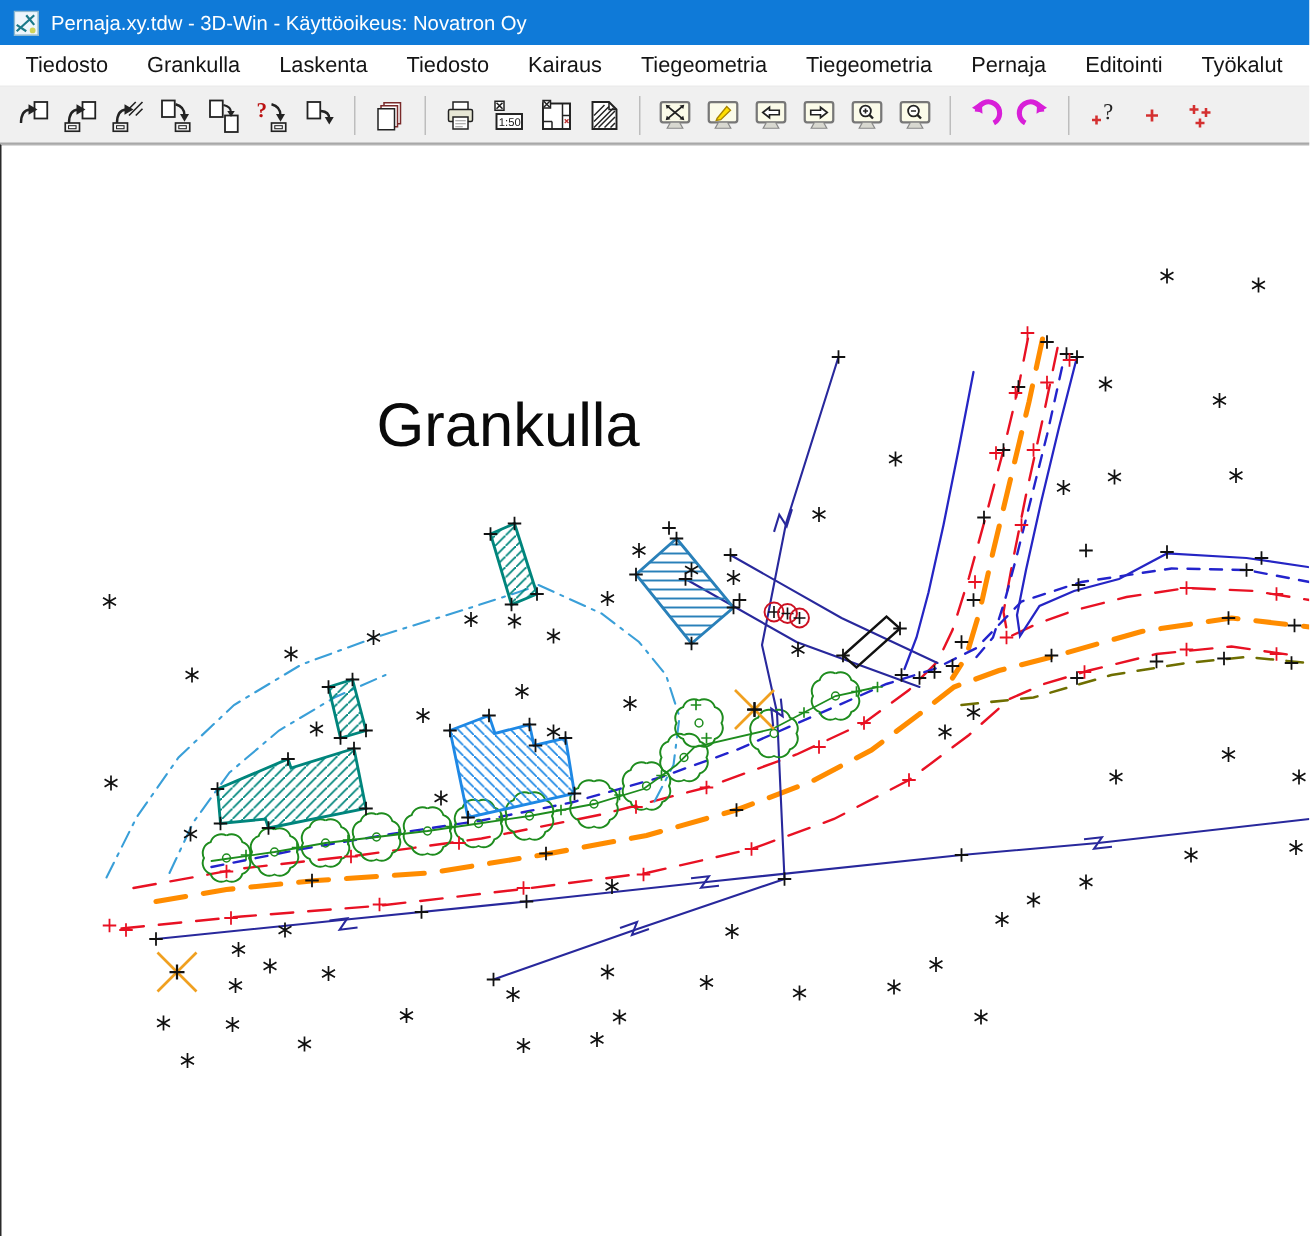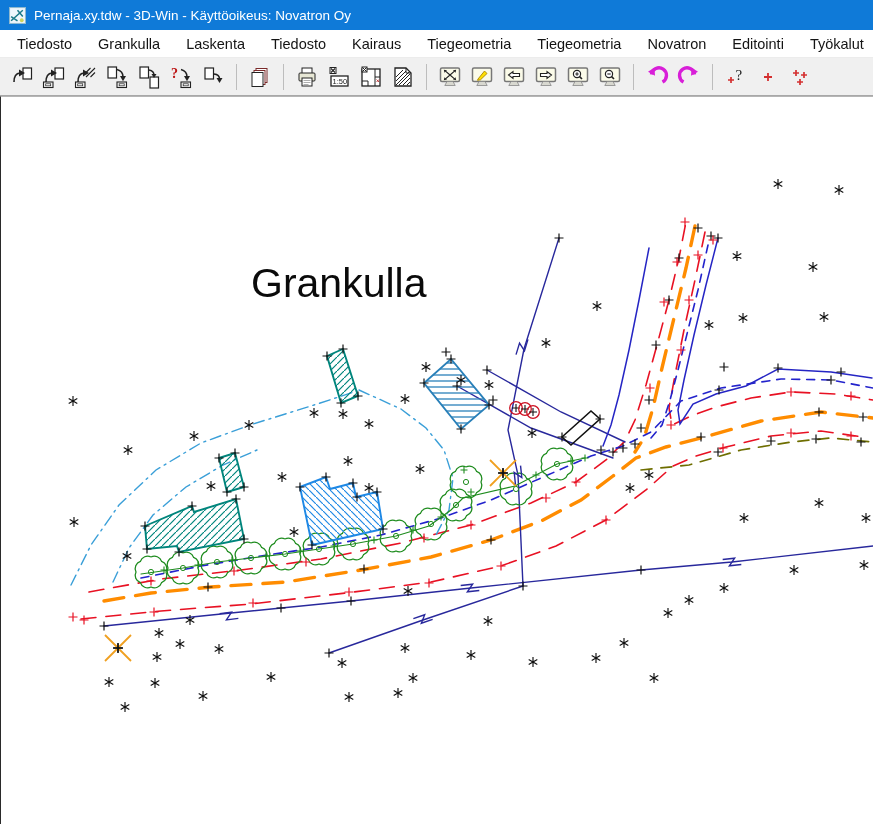--- a/index.html
+++ b/index.html
@@ -35,21 +35,21 @@
 </div>
 
 <div class="menubar" id="menubar">
     <span class="menu-item">Tiedosto</span>
     <span class="menu-item">Grankulla</span>
     <span class="menu-item">Laskenta</span>
     <span class="menu-item">Tiedosto</span>
     <span class="menu-item">Kairaus</span>
     <span class="menu-item">Tiegeometria</span>
     <span class="menu-item">Tiegeometria</span>
-    <span class="menu-item">Novatron</span>
+    <span class="menu-item">Pernaja</span>
     <span class="menu-item">Editointi</span>
     <span class="menu-item">Työkalut</span>
   </div>
 
 <div class="toolbar" id="toolbar">
     <button class="tbtn">
       <svg width="24" height="24" viewBox="0 0 24 24">
         <rect x="14" y="3" width="8.5" height="11" fill="#fff" stroke="#222" stroke-width="1.2"></rect>
         <path d="M5,17 q0,-8.5 6,-9" fill="none" stroke="#222" stroke-width="1.6"></path>
         <path d="M10,4.5 L16,8 L10,11.5 Z" fill="#222"></path>

